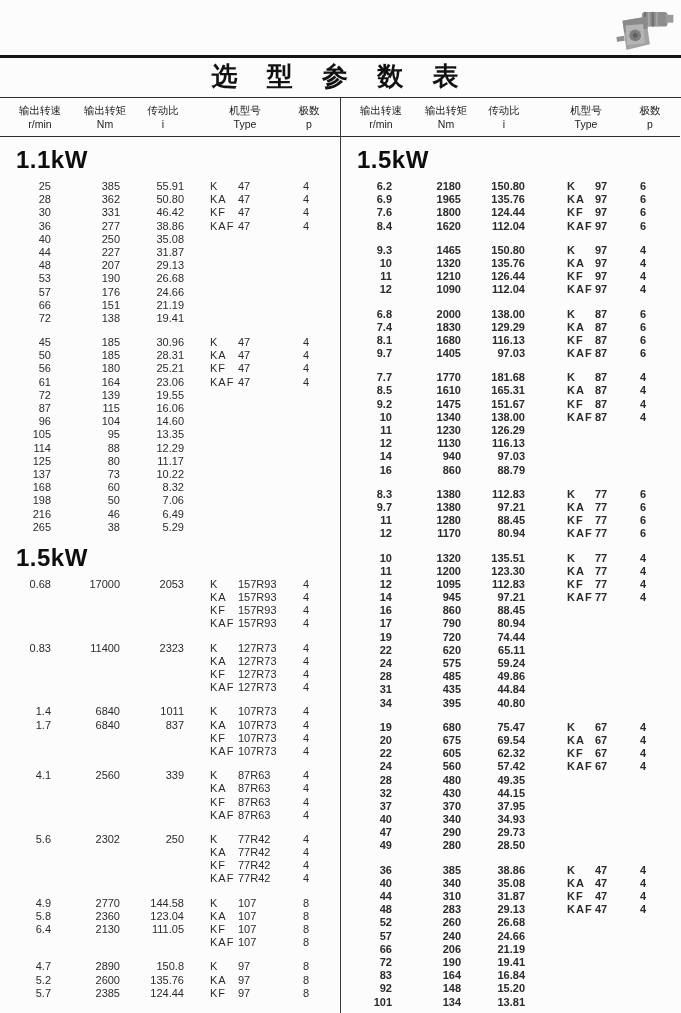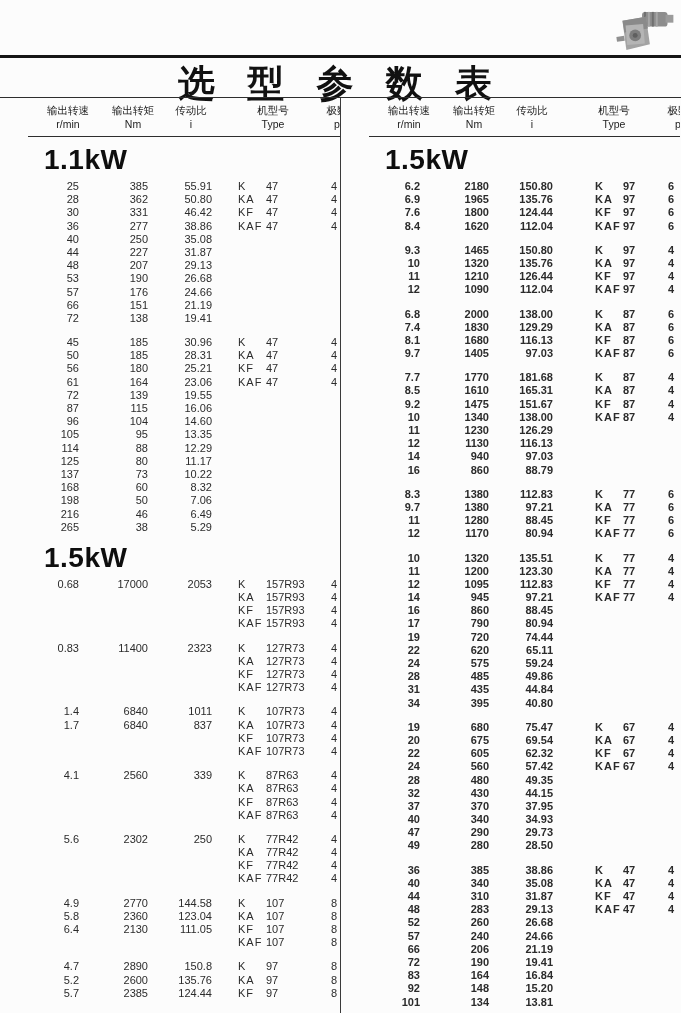--- a/index.html
+++ b/index.html
@@ -5,37 +5,37 @@
   html,body { margin:0; padding:0; background:#e8e8e8; }
   .page {
     position:relative; width:681px; height:1013px; margin:0 auto;
     background:#fcfcfc; overflow:hidden;
     font-family:"Liberation Sans", sans-serif; color:#2b2b2b;
   }
   .top-rule { position:absolute; top:55px; left:0; width:681px; height:3px; background:#151515; }
   .logo { position:absolute; top:7px; right:5px; width:64px; height:47px; }
   .page-title {
     position:absolute; top:59px; left:0; width:100%; text-align:center;
-    font-size:37px; font-weight:700; letter-spacing:11px; color:#111; white-space:nowrap;
+    font-size:26px; font-weight:700; letter-spacing:11px; color:#111; white-space:nowrap;
   }
   .table-area {
     position:absolute; top:97px; left:0; width:681px; bottom:0;
     border-top:1px solid #2e2e2e; display:flex;
   }
-  .half { width:340px; box-sizing:border-box; overflow:hidden;padding-left:28px; }
+  .half { width:340px; box-sizing:border-box; overflow:hidden; }
   .half-right { width:340px; border-left:1px solid #3a3a3a; }
   .col-headers {
     display:grid; grid-template-columns:80px 50px 66px 98px 30px;
     padding:5px 0 6px 0; border-bottom:1px solid #2e2e2e; height:27px;
   }
   .hcell { text-align:center; font-size:10.5px; line-height:14px; color:#222; }
   .hcell .en { display:block; }
   .col-body { padding-top:2px; }
   .sec-heading {
-    font-size:28px; font-weight:800; color:#0e0e0e; letter-spacing:0.5px;
+    font-size:24px; font-weight:800; color:#0e0e0e; letter-spacing:0.5px;
     margin:8px 0 7px 16px; line-height:26px; font-family:"Liberation Sans", sans-serif;
   }
   .block { margin-bottom:11px; }
   .trow { display:grid; height:13.2px; line-height:13.2px; font-size:11px; color:#2b2b2b; }
   .half-left  .trow { grid-template-columns:53px 69px 64px 24px 28px 56px 24px; }
   .half-right .trow { grid-template-columns:53px 69px 64px 40px 28px 36px 24px;font-weight:bold; }
   .c { display:block; white-space:nowrap; overflow:visible; }
   .c0,.c1,.c2 { text-align:right; padding-right:2px; }
   .c4 { text-align:left; letter-spacing:1px; }
   .c5 { text-align:left; }

